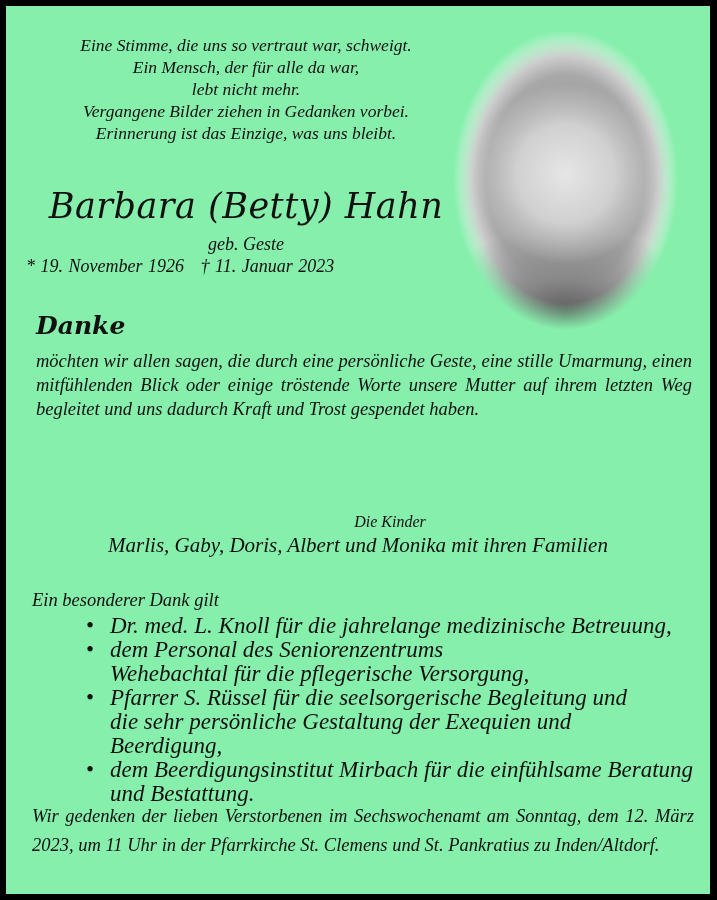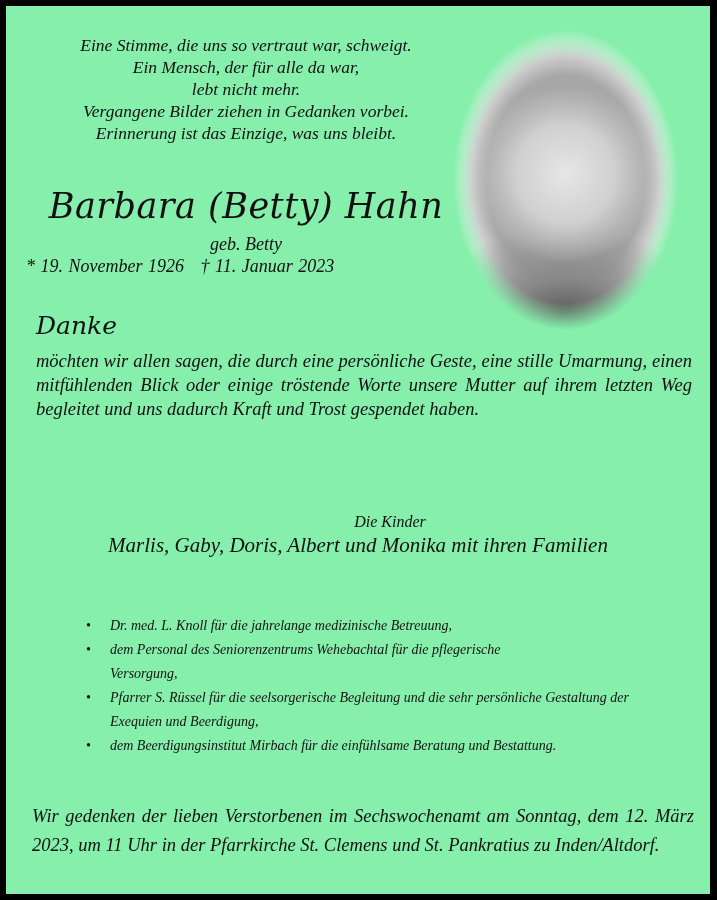--- a/index.html
+++ b/index.html
@@ -32,41 +32,41 @@
       border-radius: 50%;
       background:
         radial-gradient(ellipse 40% 30% at 50% 48%, #e6e6e6 0%, #d0d0d0 55%, rgba(180,180,180,0) 100%),
         radial-gradient(ellipse 60% 30% at 50% 95%, #5a5a5a 0%, #888 40%, rgba(200,200,200,0) 100%),
         radial-gradient(ellipse 50% 50% at 50% 50%, #8a8a8a 0%, #a8a8a8 70%, #fff 100%);
       -webkit-mask-image: radial-gradient(ellipse 50% 50% at 50% 50%, #000 82%, transparent 100%);
       mask-image: radial-gradient(ellipse 50% 50% at 50% 50%, #000 82%, transparent 100%);
     }
     .danke-title {
       position: absolute; left: 30px; top: 305px; font-family: "DejaVu Serif", serif; font-style: italic;
-      font-size: 25px; font-weight: normal;
+      font-size: 25px; font-weight: bold;
     }
     .danke-body {
       position: absolute; left: 30px; top: 343px; width: 656px;
       font-style: italic; font-size: 18.5px; line-height: 24px; text-align: justify;
     }
     .danke-body p { margin: 0; }
     .kinder-label {
       position: absolute; left: 0; top: 507px; width: 704px; text-align: center;
       font-style: italic; font-size: 16px; padding-left: 32px;
     }
     .kinder-names {
       position: absolute; left: 0; top: 527px; width: 704px; text-align: center;
       font-style: italic; font-size: 21px;
     }
     .thanks-intro {
       position: absolute; left: 26px; top: 584px; font-style: italic; font-size: 18.5px;
     }
     .thanks-list {
       position: absolute; left: 80px; top: 608px; width: 610px; margin: 0; padding: 0; list-style: none;
-      font-style: italic; font-size: 14px; line-height: 24px;
+      font-style: italic; font-size: 23px; line-height: 24px;
     }
     .thanks-list li { position: relative; padding-left: 24px; }
     .thanks-list li::before { content: "•"; position: absolute; left: 0; font-style: normal; }
     .memorial {
       position: absolute; left: 26px; top: 796px; width: 662px;
       font-style: italic; font-size: 18.5px; line-height: 29px; text-align: justify;
     }
   </style>
 </head>
 <body>
@@ -74,33 +74,34 @@
 <div class="card">
   <div class="poem">
     <div>Eine Stimme, die uns so vertraut war, schweigt.</div>
     <div>Ein Mensch, der für alle da war,</div>
     <div>lebt nicht mehr.</div>
     <div>Vergangene Bilder ziehen in Gedanken vorbei.</div>
     <div>Erinnerung ist das Einzige, was uns bleibt.</div>
   </div>
 
   <div class="name">Barbara (Betty) Hahn</div>
-  <div class="maiden">geb. Betty</div>
+  <div class="maiden">geb. Geste</div>
   <div class="dates" style="white-space:pre;">* 19. November 1926   † 11. Januar 2023</div>
 
   <div class="photo"></div>
 
   <div class="danke-title">Danke</div>
   <div class="danke-body">
     <p>möchten wir allen sagen, die durch eine persönliche Geste, eine stille Umarmung, einen mitfühlenden Blick oder einige tröstende Worte unsere Mutter auf ihrem letzten Weg begleitet und uns dadurch Kraft und Trost gespendet haben.</p>
   </div>
 
   <div class="kinder-label">Die Kinder</div>
   <div class="kinder-names">Marlis, Gaby, Doris, Albert und Monika mit ihren Familien</div>
 
+  <div class="thanks-intro">Ein besonderer Dank gilt</div>
   <ul class="thanks-list">
     <li>Dr. med. L. Knoll für die jahrelange medizinische Betreuung,</li>
     <li style="padding-right:130px;">dem Personal des Seniorenzentrums Wehebachtal für die pflegerische Versorgung,</li>
     <li style="padding-right:40px;">Pfarrer S. Rüssel für die seelsorgerische Begleitung und die sehr persönliche Gestaltung der Exequien und Beerdigung,</li>
     <li style="padding-right:0px;">dem Beerdigungsinstitut Mirbach für die einfühlsame Beratung und Bestattung.</li>
   </ul>
 
   <div class="memorial">Wir gedenken der lieben Verstorbenen im Sechswochenamt am Sonntag, dem 12. März 2023, um 11 Uhr in der Pfarrkirche St. Clemens und St. Pankratius zu Inden/Altdorf.</div>
 </div>
 

